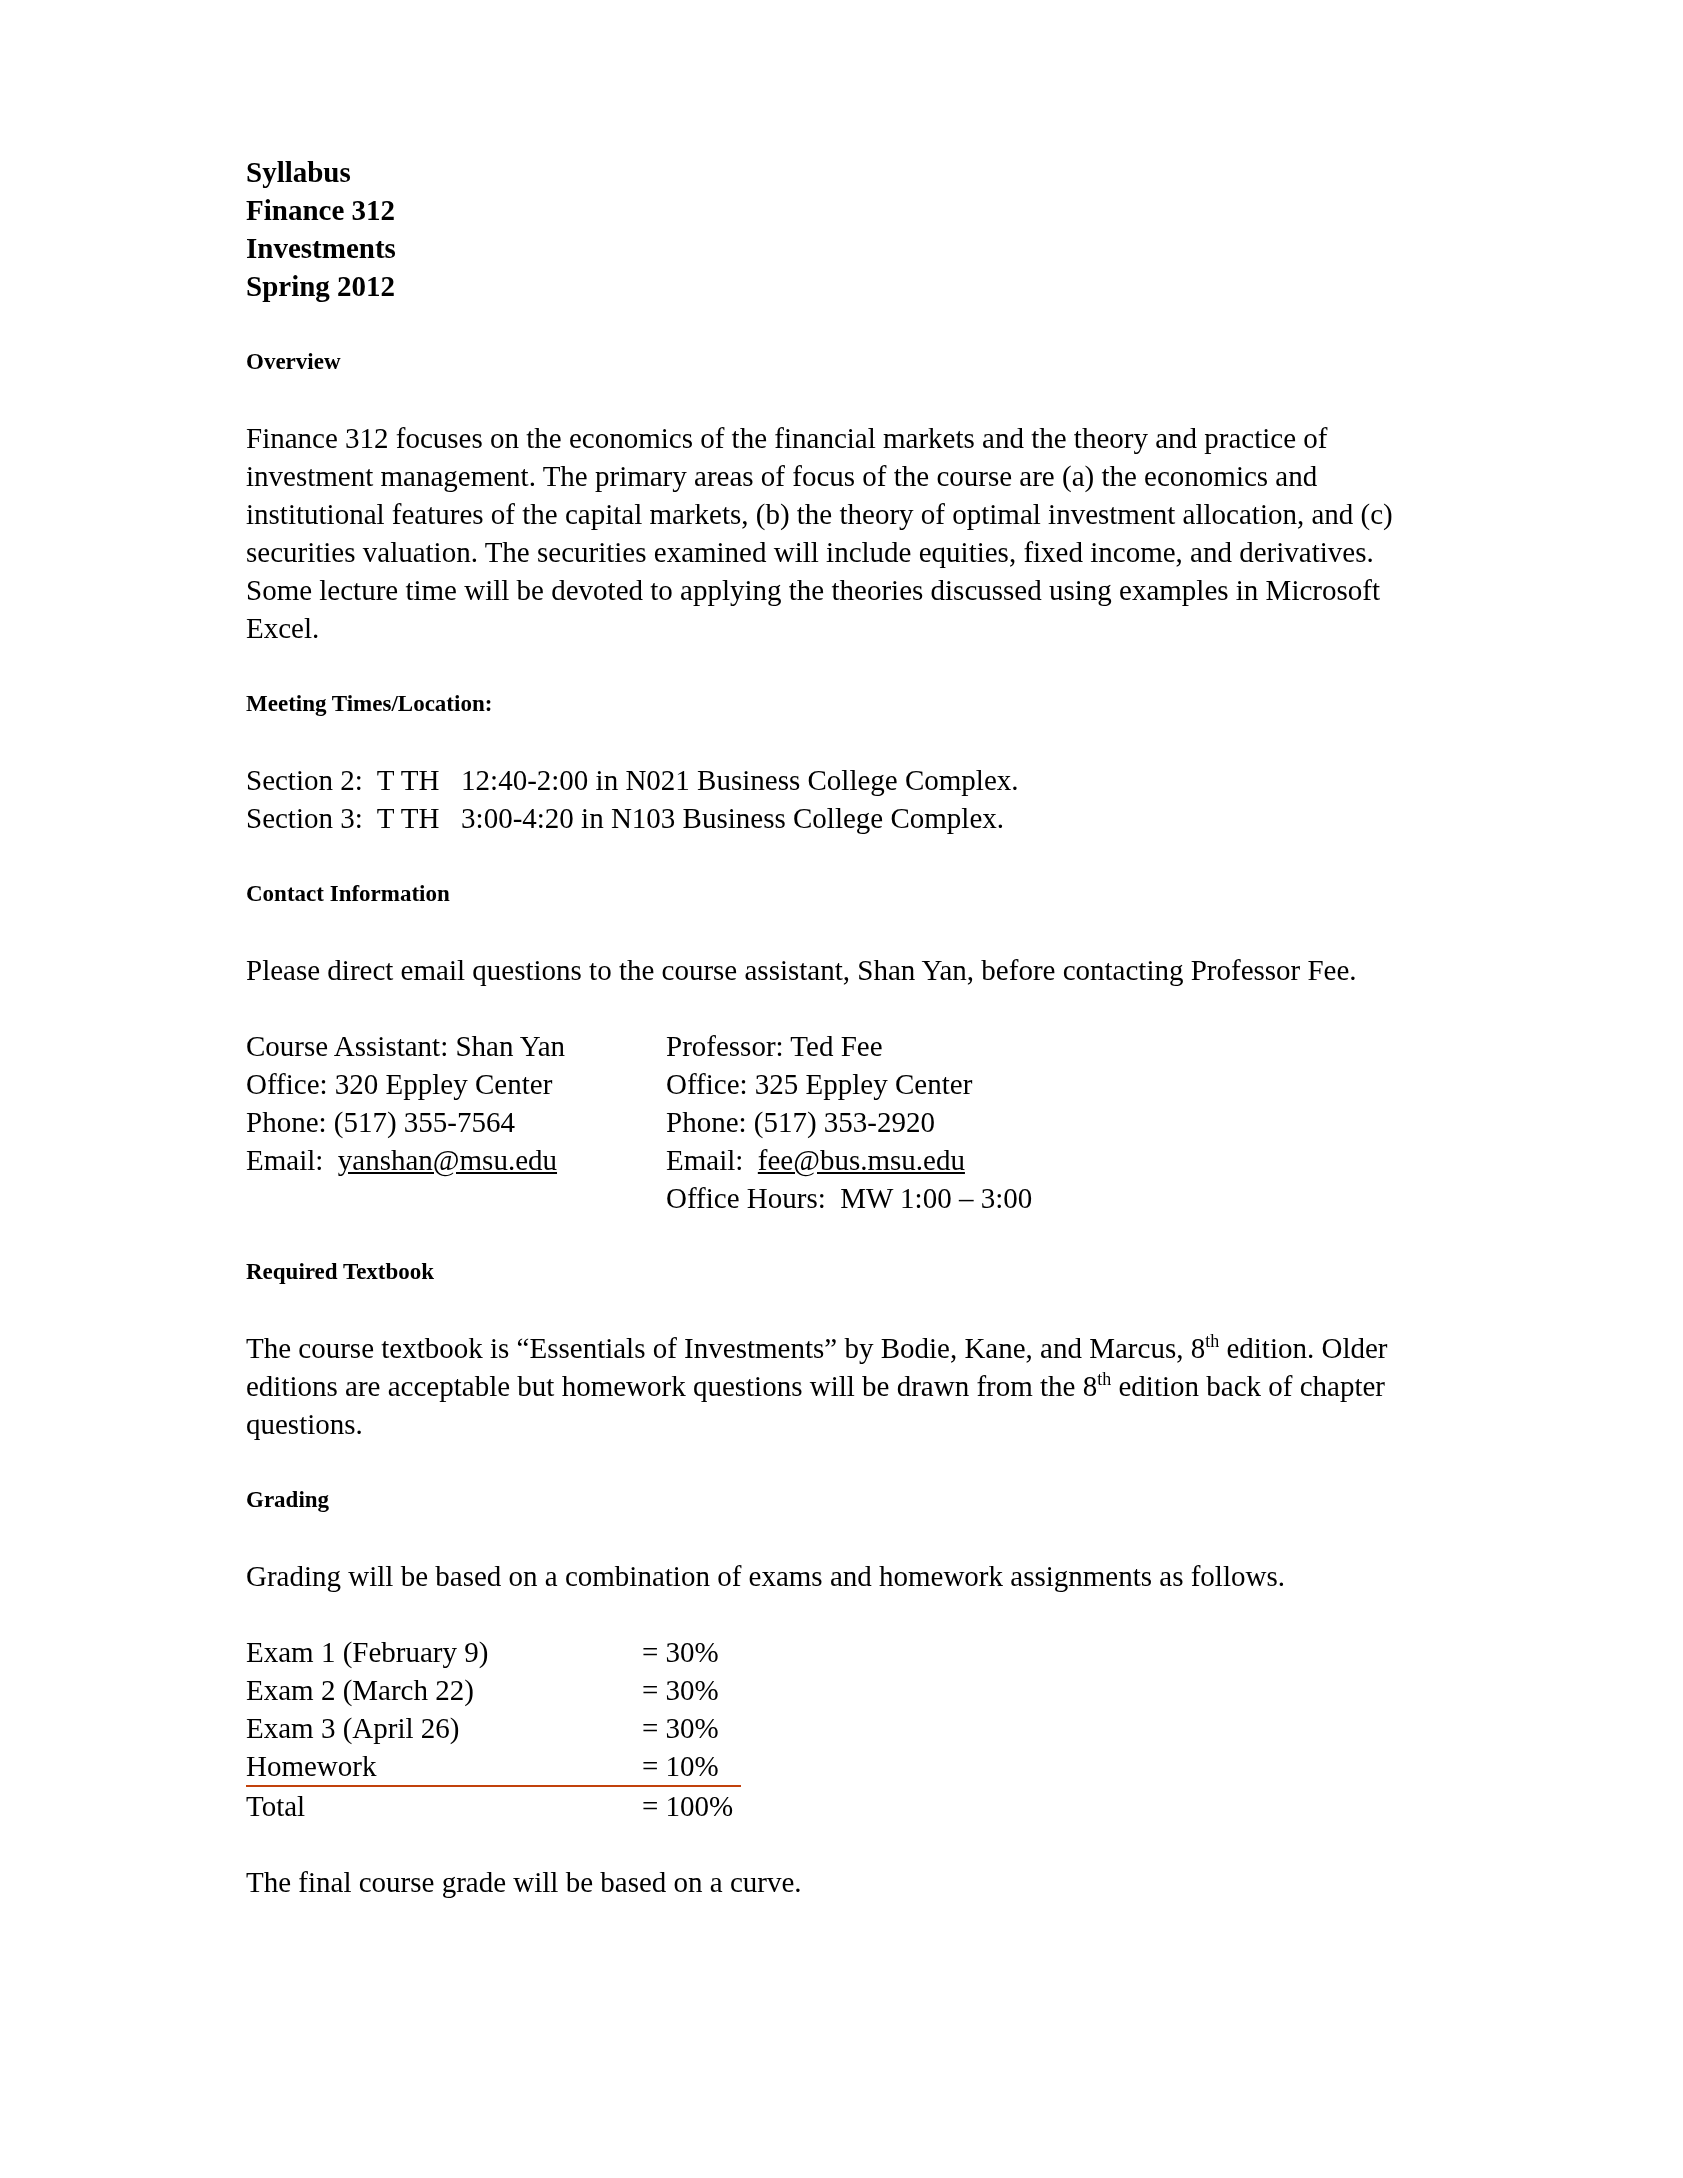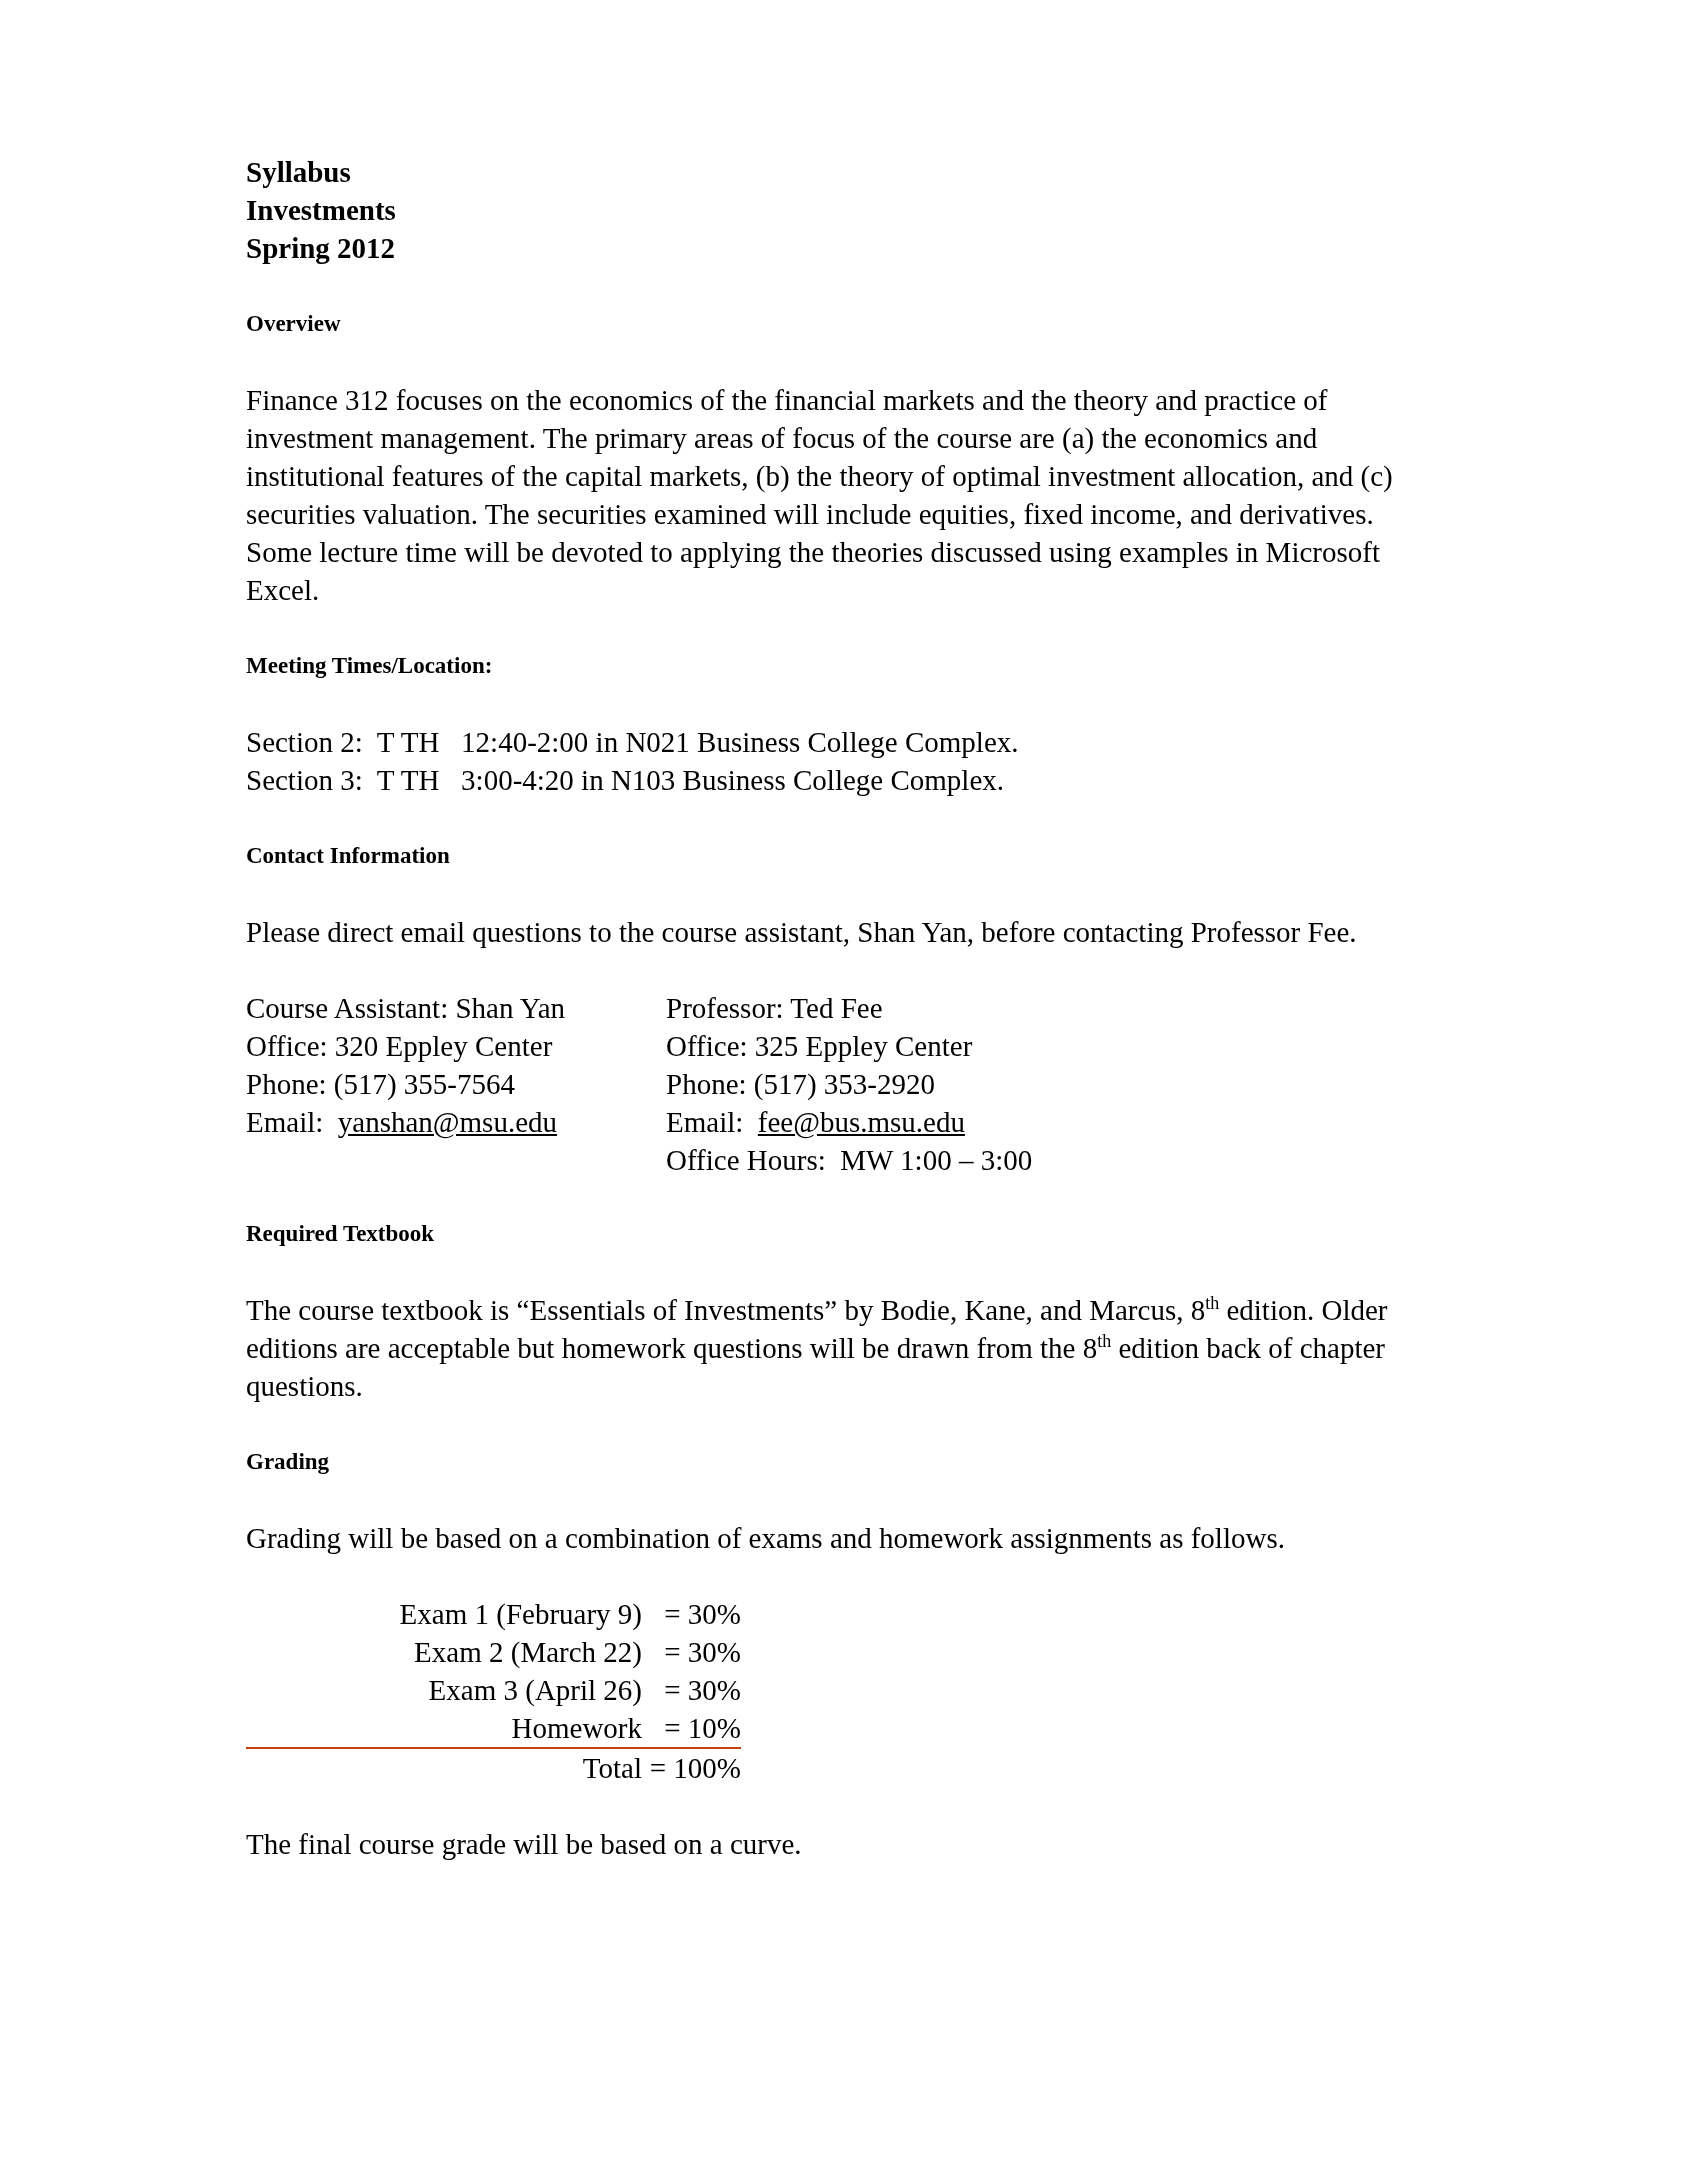--- a/index.html
+++ b/index.html
@@ -82,21 +82,20 @@
   a.email-link {
     color: #000000;
     text-decoration: underline;
   }
 
   
   .grade-table {
     border-collapse: collapse;
     margin: 0 0 38px 0;
     table-layout: fixed;
-    text-align: right;
   }
   .grade-table td {
     padding: 0;
     font-size: 29px;
     line-height: 38px;
     vertical-align: baseline;
     white-space: pre;
   }
   .grade-table td.item   { width: 396px; }
   .grade-table td.value  { width: 99px; }
@@ -111,20 +110,21 @@
   }
 </style>
 </head>
 <body>
 
 <div class="page">
   <div class="doc">
 
     <div class="title-block">
       <span class="title-line">Syllabus</span>
+      <span class="title-line">Finance 312</span>
       <span class="title-line">Investments</span>
       <span class="title-line">Spring 2012</span>
     </div>
 
     <h2 class="section-heading">Overview</h2>
     <p class="body-text">Finance 312 focuses on the economics of the financial markets and the theory and practice of investment management.  The primary areas of focus of the course are (a) the economics and institutional features of the capital markets, (b) the theory of optimal investment allocation, and (c) securities valuation.  The securities examined will include equities, fixed income, and derivatives.  Some lecture time will be devoted to applying the theories discussed using examples in Microsoft Excel.</p>
 
     <h2 class="section-heading">Meeting Times/Location:</h2>
     <div class="section-list">
       <span class="line">Section 2:  T TH   12:40-2:00 in N021 Business College Complex.</span>

